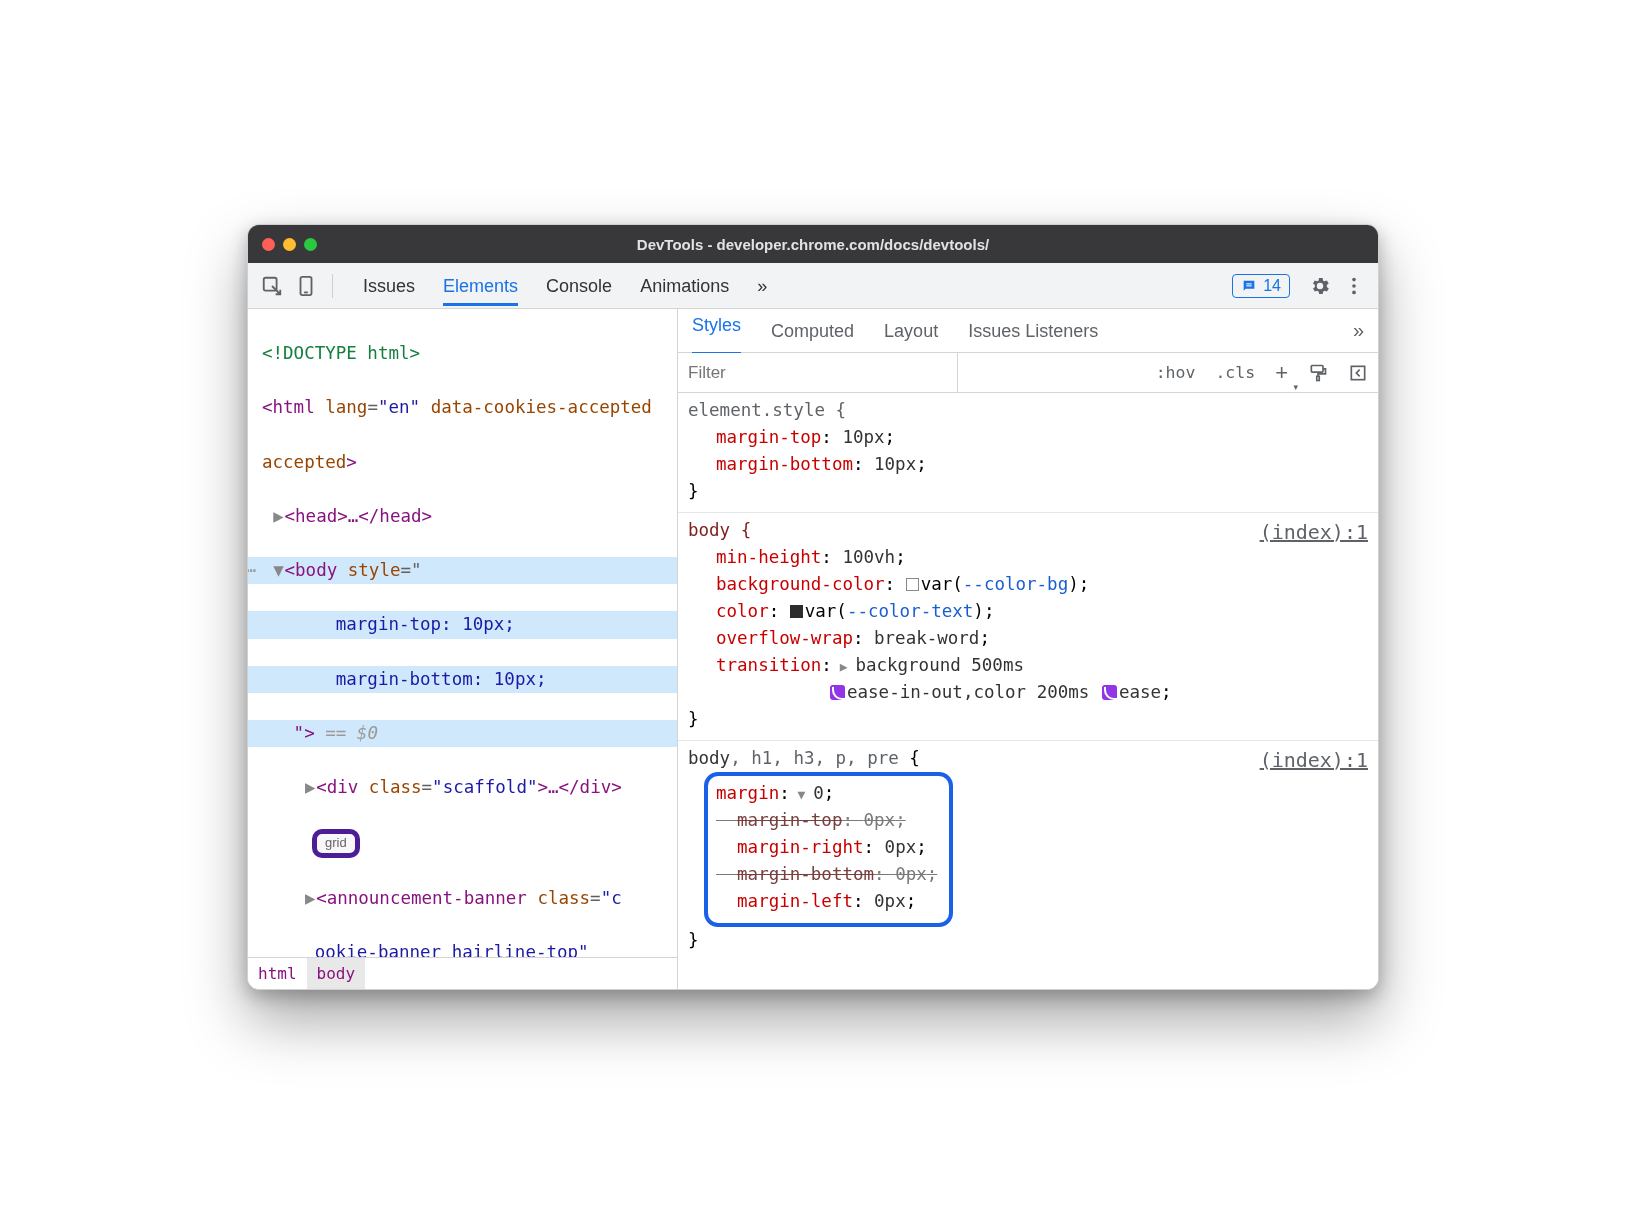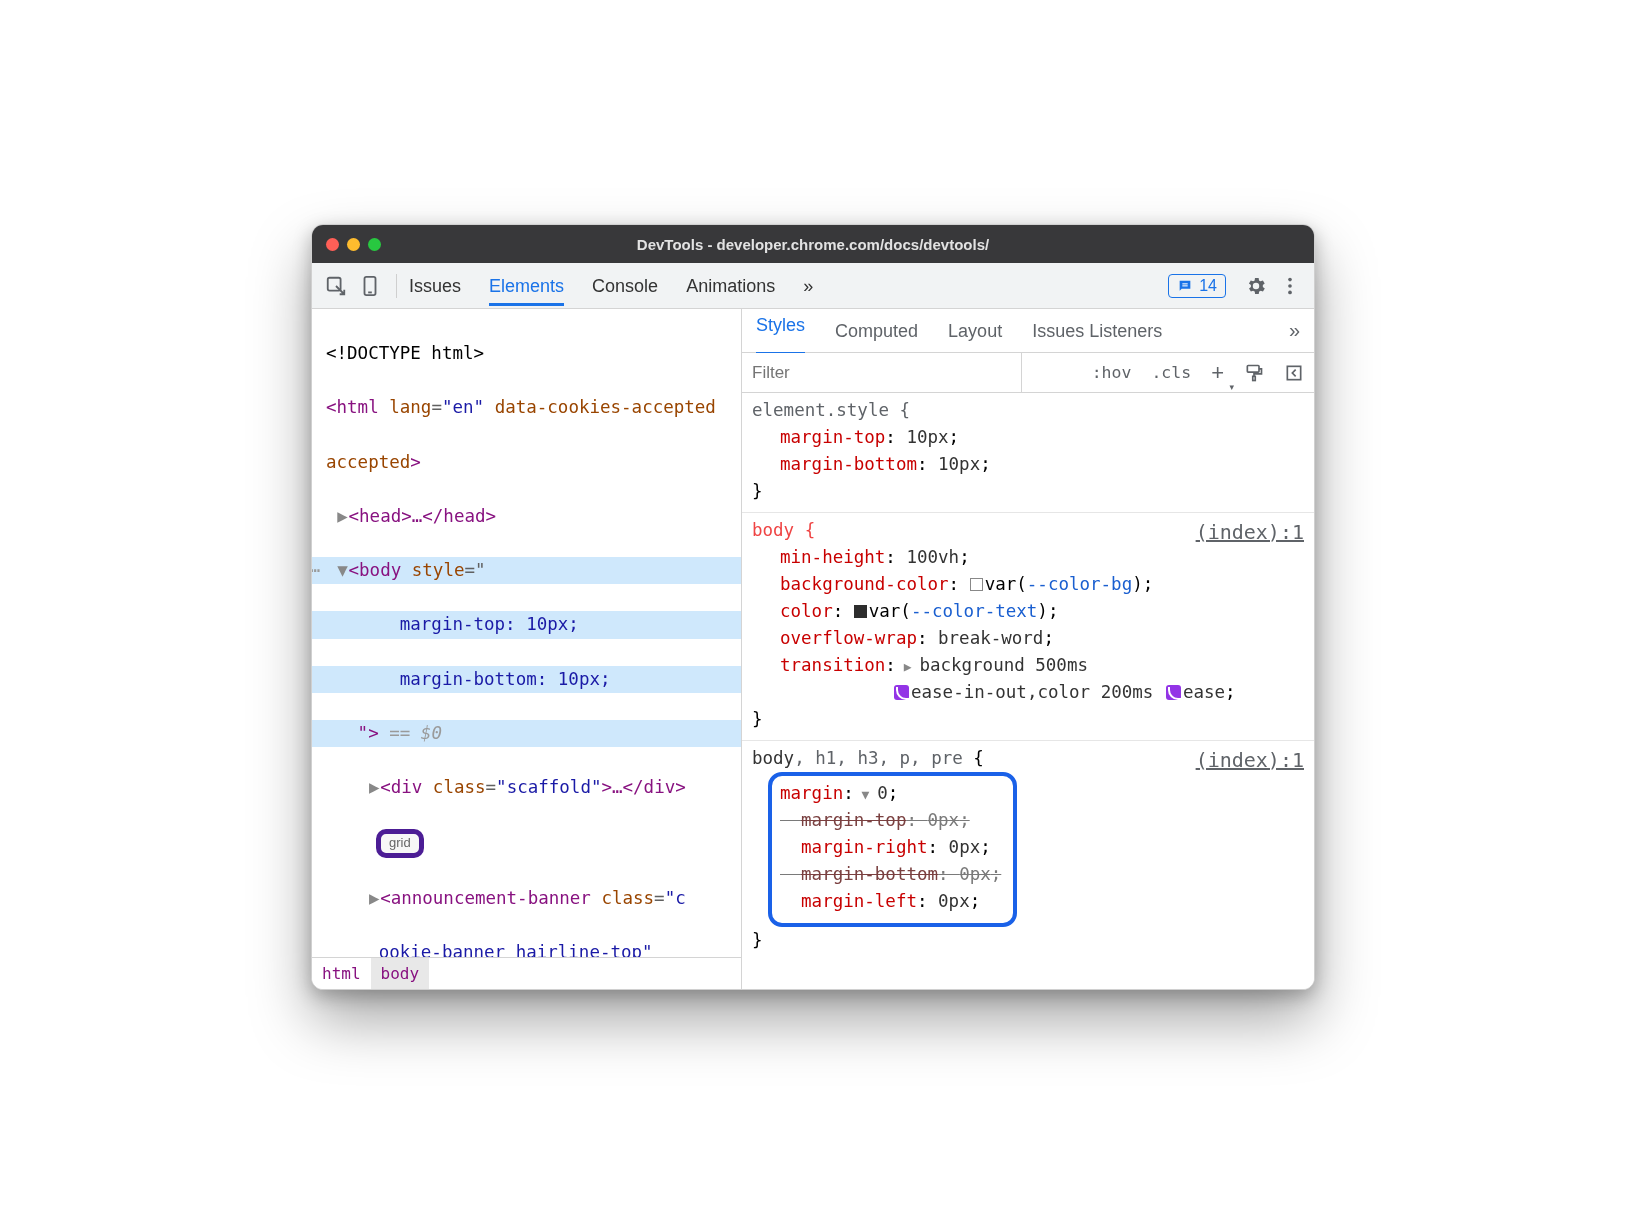--- a/index.html
+++ b/index.html
@@ -4,21 +4,21 @@
 <style>
   * { box-sizing: border-box; }
   body {
     margin: 0;
     background: #fff;
     font-family: -apple-system, BlinkMacSystemFont, "Segoe UI", Helvetica, Arial, sans-serif;
     display: flex; align-items: center; justify-content: center;
     min-height: 100vh;
   }
   .window {
-    width: 1004px;
+    width: 1132px;
     border-radius: 12px;
     overflow: hidden;
     box-shadow: 0 30px 60px rgba(0,0,0,0.35), 0 6px 18px rgba(0,0,0,0.25);
     background: #fff;
     border: 1px solid #d0d0d0;
   }
   .titlebar {
     background: #38383a;
     color: #ddd;
     height: 38px;
@@ -45,21 +45,21 @@
     font-size: 18px;
     color: #333;
   }
   .tool-icon {
     width: 28px; height: 28px;
     display: inline-flex; align-items: center; justify-content: center;
     color: #5f6368;
     border-radius: 3px;
   }
   .divider { width: 1px; height: 24px; background: #cfcfcf; margin: 0 6px; }
-  .tabs-main { display: flex; gap: 28px; }
+  .tabs-main { display: flex; gap: 28px; margin-left: 18px; }
   .tab-main { color: #333; padding: 10px 0 9px 0; cursor: pointer; }
   .tab-main.active { color: #1a73e8; border-bottom: 3px solid #1a73e8; padding-bottom: 6px; }
   .spacer { flex: 1; }
   .badge-open {
     border: 1px solid #1a73e8; border-radius: 4px;
     color: #1a73e8; padding: 2px 8px;
     display: inline-flex; align-items: center; gap: 6px;
     font-size: 16px;
   }
   .badge-open svg { width: 16px; height: 16px; }
@@ -78,21 +78,21 @@
     flex: 1;
   }
   .code .line { padding: 0 8px 0 14px; position: relative; }
   .code .sel { background: #cfe8fc; }
   .code .triangle { color: #888; display: inline-block; width: 12px; text-align: center; }
   .tag-bracket { color: #881280; }
   .tag-name { color: #881280; }
   .attr-name { color: #994500; }
   .attr-val { color: #1a1aa6; }
   .attr-eq { color: #606060; }
-  .comment { color: #000000; margin-top: 8px; }
+  .comment { color: #15803d; margin-top: 8px; }
   .dim { color: #9a9a9a; font-style: italic; }
   .ellipsis-dots { color: #9a9a9a; position: absolute; left: -2px; }
   .chip-grid {
     display: inline-block; font-size: 13px; color: #666;
     border: 5px solid #4c1d95; border-radius: 10px; padding: 0 8px;
     background: #f7f7f7; margin-left: 50px; line-height: 1.4;
     font-family: -apple-system, sans-serif;
   }
 
   .breadcrumbs {
@@ -295,21 +295,21 @@
 
         <div class="rule">
           <div><span class="selector">element.style {</span></div>
           <div class="indent1"><span class="prop-name">margin-top</span>: <span class="prop-val">10px</span>;</div>
           <div class="indent1"><span class="prop-name">margin-bottom</span>: <span class="prop-val">10px</span>;</div>
           <div>}</div>
         </div>
 
         <div class="rule">
           <a class="source-link">(index):1</a>
-          <div><span class="selector" style="color:#ef4444">body {</span></div>
+          <div><span class="selector" style="color:#7f1d1d">body {</span></div>
           <div class="indent1"><span class="prop-name">min-height</span>: <span class="prop-val">100vh</span>;</div>
           <div class="indent1"><span class="prop-name">background-color</span>: <span class="swatch-white"></span>var(<span class="var-link">--color-bg</span>);</div>
           <div class="indent1"><span class="prop-name">color</span>: <span class="swatch-black"></span>var(<span class="var-link">--color-text</span>);</div>
           <div class="indent1"><span class="prop-name">overflow-wrap</span>: <span class="prop-val">break-word</span>;</div>
           <div class="indent1"><span class="prop-name">transition</span>:<span class="tri-expand"> ▶ </span><span class="prop-val">background 500ms</span></div>
           <div class="indent2"><span class="bez"></span><span class="prop-val">ease-in-out,color 200ms</span> <span class="bez"></span><span class="prop-val">ease</span>;</div>
           <div>}</div>
         </div>
 
         <div class="rule" style="border-bottom:none">

